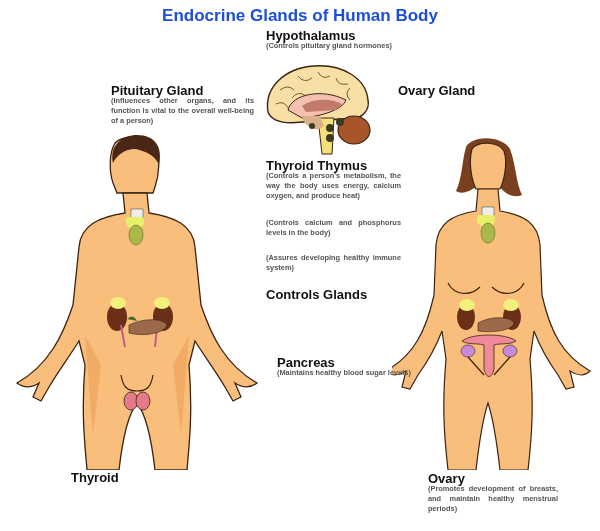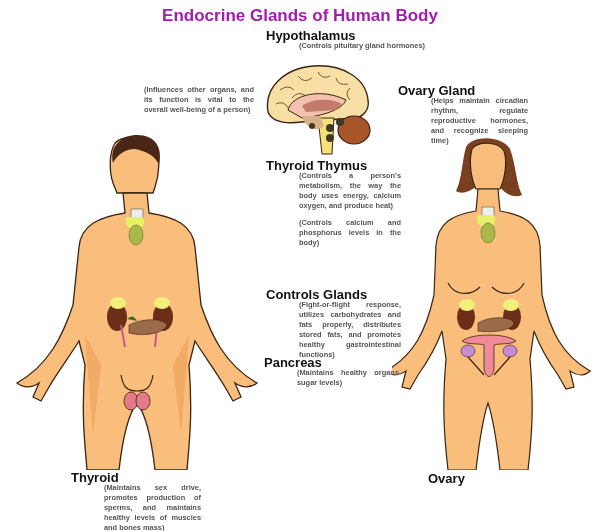--- a/index.html
+++ b/index.html
@@ -1,20 +1,20 @@
 <!DOCTYPE html>
 <html><head>
 <meta charset="utf-8">
 <style>
   html, body { margin: 0; padding: 0; background: #ffffff; }
   body { width: 600px; height: 531px; position: relative; overflow: hidden; font-family: "Liberation Sans", sans-serif; }
-  .title { position: absolute; left: 0; width: 600px; top: 6px; text-align: center; font-size: 17px; font-weight: bold; color: #a21caf; }
+  .title { position: absolute; left: 0; width: 600px; top: 6px; text-align: center; font-size: 17px; font-weight: bold; color: #1d4ed8; }
   .label { position: absolute; }
   .label .name { font-weight: bold; font-size: 13px; color: #111; line-height: 11px; }
-  .label .desc { font-size: 7.4px; color: #555; line-height: 10px; text-align: justify; font-weight: bold; margin-left: 33px; }
+  .label .desc { font-size: 7.4px; color: #555; line-height: 10px; text-align: justify; font-weight: bold; }
   svg.fig { position: absolute; }
 </style>
 </head>
 <body>
 
 <div class="title">Endocrine Glands of Human Body</div>
 
 <svg class="fig" style="left:262px;top:60px" width="110" height="95" viewBox="0 0 110 95">
   <path d="M6 52 C2 28 22 8 52 6 C80 4 104 18 106 40 C108 50 100 58 92 58 L40 62 C24 64 10 62 6 52Z" fill="#f7dfa6" stroke="#3a2412" stroke-width="1.4"></path>
   <path d="M18 30 q8 -6 14 0 M36 16 q6 8 14 2 M56 12 q4 8 12 4 M74 18 q2 8 12 6 M88 28 q-6 6 0 12 M14 44 q8 -4 12 4 M30 38 q6 -8 14 -2" fill="none" stroke="#7a5a30" stroke-width="1"></path>
@@ -75,42 +75,42 @@
     <ellipse cx="118" cy="216" rx="7" ry="6" fill="#c78ad8" stroke="#3a2412" stroke-width="0.6"></ellipse>
     <path d="M76 222 L92 240 M118 222 L102 240" stroke="#3a2412" stroke-width="1.2"></path>
   </g>
 </svg>
 
 <div class="label" style="left:266px;top:30px;width:170px">
   <div class="name">Hypothalamus</div>
   <div class="desc">(Controls pituitary gland hormones)</div>
 </div>
 <div class="label" style="left:111px;top:85px;width:143px">
+  <div class="name">Pituitary Gland</div>
   <div class="desc">(Influences other organs, and its function is vital to the overall well-being of a person)</div>
 </div>
 <div class="label" style="left:398px;top:85px;width:130px">
   <div class="name">Ovary Gland</div>
-  <div class="desc">(Helps maintain circadian rhythm, regulate reproductive hormones, and recognize sleeping time)</div>
 </div>
 <div class="label" style="left:266px;top:160px;width:135px">
   <div class="name">Thyroid Thymus</div>
   <div class="desc">(Controls a person's metabolism, the way the body uses energy, calcium oxygen, and produce heat)</div>
 </div>
 <div class="label" style="left:266px;top:218px;width:135px">
   <div class="desc">(Controls calcium and phosphorus levels in the body)</div>
 </div>
 <div class="label" style="left:266px;top:253px;width:135px">
+  <div class="desc">(Assures developing healthy immune system)</div>
 </div>
 <div class="label" style="left:266px;top:289px;width:135px">
   <div class="name">Controls Glands</div>
-  <div class="desc">(Fight-or-flight response, utilizes carbohydrates and fats properly, distributes stored fats, and promotes healthy gastrointestinal functions)</div>
 </div>
-<div class="label" style="left:264px;top:357px;width:135px">
+<div class="label" style="left:277px;top:357px;width:135px">
   <div class="name">Pancreas</div>
-  <div class="desc">(Maintains healthy organs sugar levels)</div>
+  <div class="desc">(Maintains healthy blood sugar levels)</div>
 </div>
 <div class="label" style="left:71px;top:472px;width:130px">
   <div class="name">Thyroid</div>
-  <div class="desc">(Maintains sex drive, promotes production of sperms, and maintains healthy levels of muscles and bones mass)</div>
 </div>
 <div class="label" style="left:428px;top:473px;width:130px">
   <div class="name">Ovary</div>
+  <div class="desc">(Promotes development of breasts, and maintain healthy menstrual periods)</div>
 </div>
 
 </body></html>

